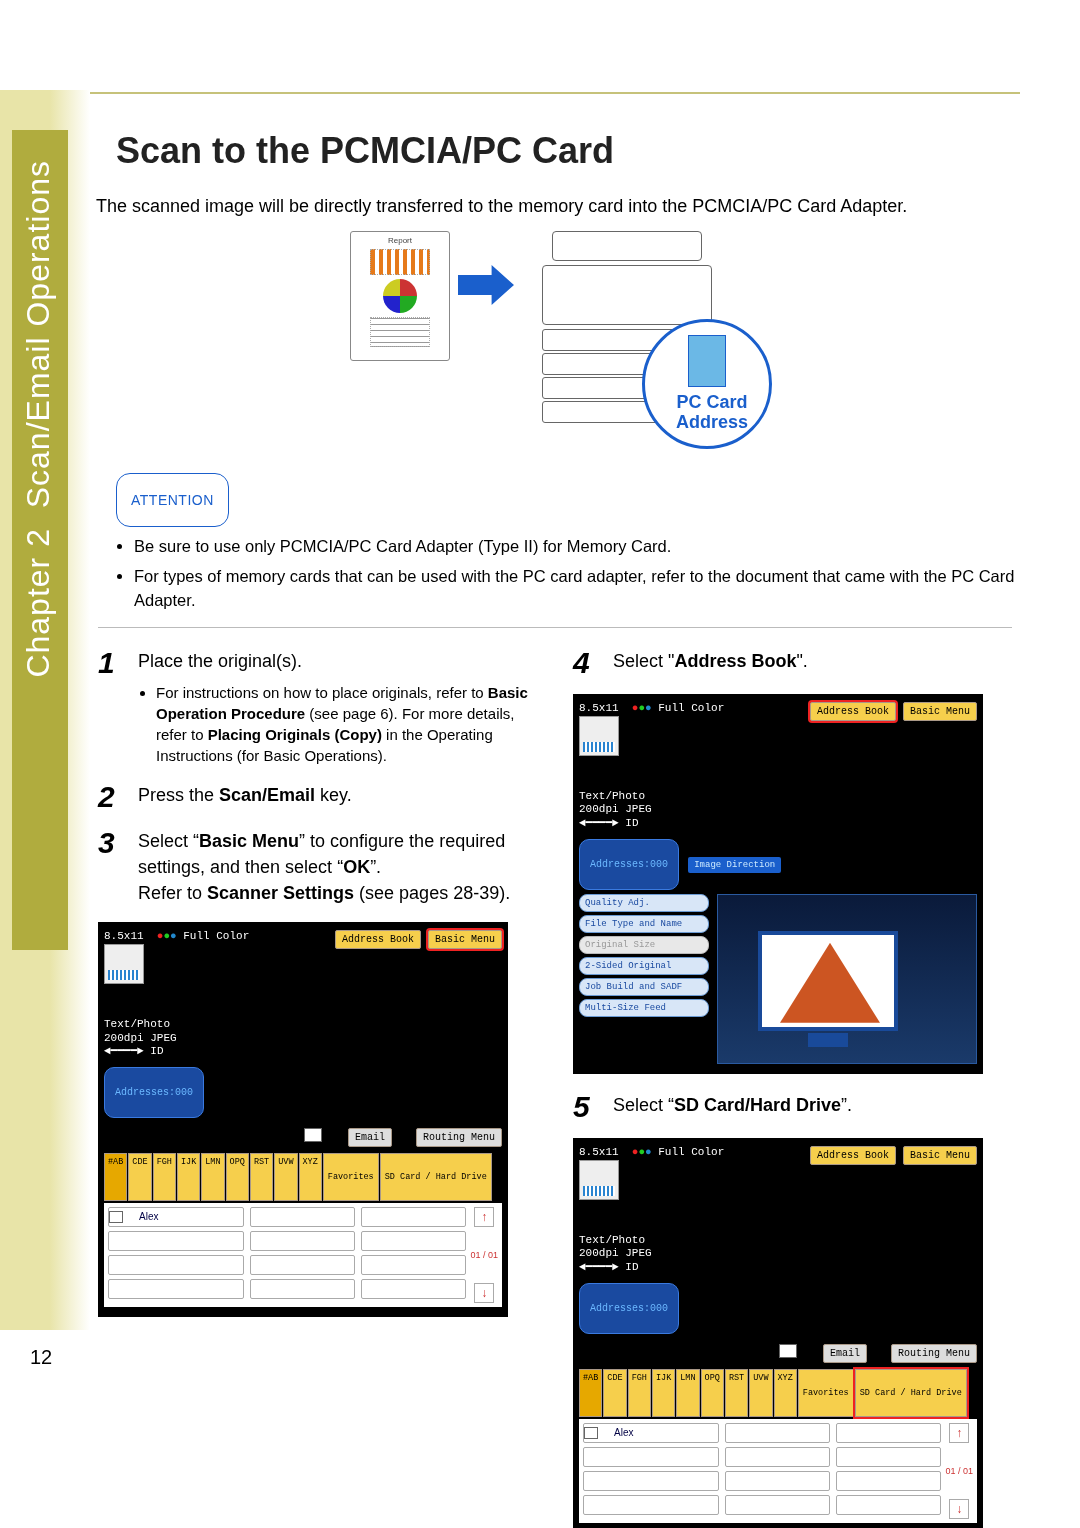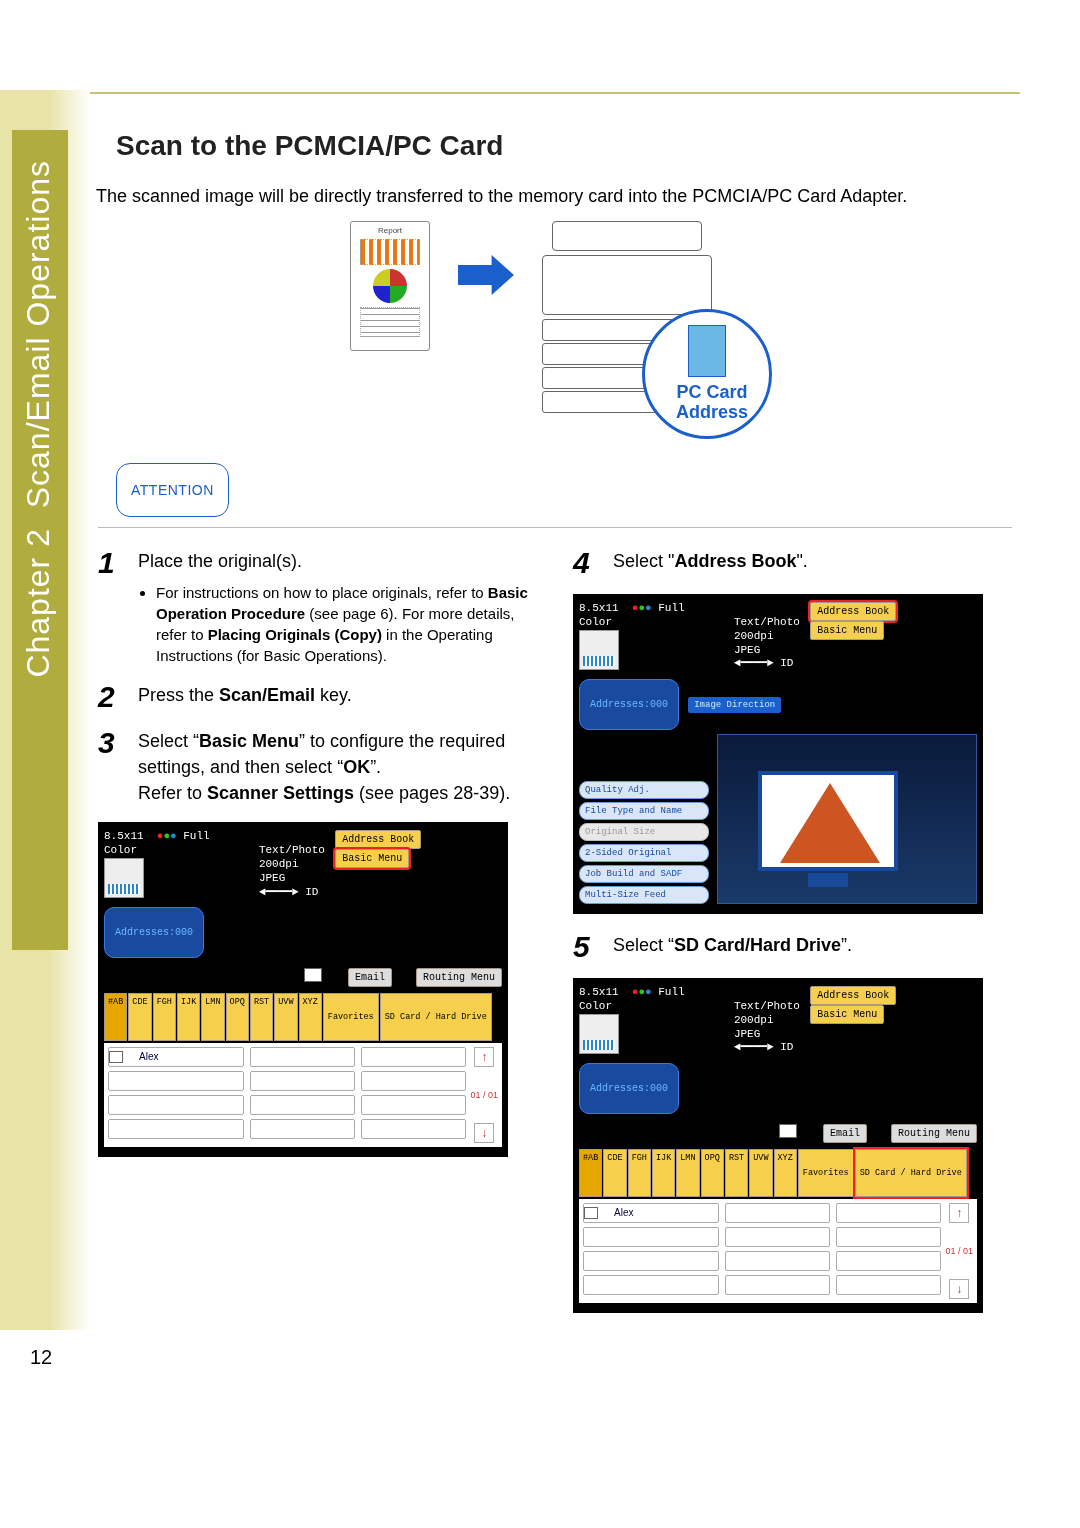--- a/index.html
+++ b/index.html
@@ -46,39 +46,39 @@
   }
   .title-rule {
     position: absolute;
     left: 90px;
     right: 60px;
     top: 92px;
     height: 2px;
     background: #c6c27a;
   }
   h1.page-title {
-    font-size: 28px;
+    font-size: 36px;
     font-weight: 900;
     color: #222;
     margin: 40px 0 24px 26px;
     font-family: Arial Black, Arial, sans-serif;
   }
   p.intro {
     font-size: 18px;
     margin-left: 6px;
     margin-bottom: 14px;
   }
   .printer-diagram {
     width: 430px;
     height: 230px;
     margin: 0 auto 12px auto;
     position: relative;
   }
   .doc-page {
-    position:absolute; left:10px; top:0; width:80px; height:130px;
+    position:absolute; left:10px; top:0; width:100px; height:130px;
     border:1px solid #888; background:#fff; border-radius:3px;
   }
   .doc-page .tiny-label { font-size:8px; text-align:center; margin-top:4px; color:#444;}
   .doc-page .bars {
     width:60px; height:26px; margin:4px auto; border:1px dotted #aaa;
     background: repeating-linear-gradient(to right,#e67a1a 0 4px,#fff 4px 8px);
   }
   .doc-page .circle {
     width:34px; height:34px; border-radius:50%; margin:4px auto;
     background: conic-gradient(#c33 0 90deg,#2a2 90deg 180deg,#22c 180deg 270deg,#cc2 270deg 360deg);
@@ -144,21 +144,21 @@
   .sub-bullets { list-style: disc; margin:8px 0 0 18px; font-size:15px; line-height:1.4;}
   .screen {
     width: 410px;
     background: #000;
     padding: 8px 6px 10px 6px;
     margin-top: 10px;
     font-size: 11px;
     color:#fff;
   }
   .screen .header-row { display:flex; justify-content:space-between; margin-bottom:4px;}
-  .screen .hl { display:flex; gap:10px; }
+  .screen .hl { display:flex; gap:20px;flex-direction:column; }
   .screen .paper-icon{width:40px;height:40px;background:#eee;border:1px solid #999;position:relative;}
   .screen .paper-icon::after{content:"";position:absolute;left:3px;right:3px;bottom:3px;height:10px;background:repeating-linear-gradient(90deg,#2a84d0 0 2px,#fff 2px 4px);}
   .screen .info-txt{font-size:11px;line-height:1.25;color:#fff;font-family:"Courier New",monospace;}
   .screen .info-txt .fc{color:#fff;}
   .screen .info-txt .r{color:#e22;}
   .screen .info-txt .g{color:#2c2;}
   .screen .info-txt .b{color:#28c;}
   .sbtn {
     background:#f6cf4c; color:#000; border:1px solid #a98; font-size:10px;
     padding:3px 6px; border-radius:2px; display:inline-block; margin-left:4px;
@@ -189,21 +189,21 @@
   .scrollcol{display:flex;flex-direction:column;justify-content:space-between;align-items:center;margin-left:4px;}
   .scrollbtn{width:20px;height:20px;border:1px solid #aaa;font-size:12px;color:#c33;text-align:center;line-height:18px;}
   .scrolltxt{font-size:9px;color:#c33;text-align:left;}
   .list-wrap{display:flex;}
   .list-rows{flex:1;}
   
   .screen2 .blue-label{
     background:#1a5fcc;color:#cceaff;font-size:9px;padding:3px 6px;margin:4px 0;display:inline-block;
     border-radius:2px;font-family:"Courier New",monospace;
   }
-  .screen2 .sidebar{display:flex;flex-direction:column;gap:3px;width:130px;justify-content:flex-end;}
+  .screen2 .sidebar{display:flex;flex-direction:column;gap:3px;width:130px;}
   .screen2 .s2btn{
     background:#d8e6f7;border:1px solid #6b9bd4;border-radius:8px;color:#1a4aa0;font-size:9px;
     padding:3px 5px;font-family:"Courier New",monospace;
   }
   .screen2 .s2btn.disabled{background:#e8e8e8;color:#999;border-color:#bbb;}
   .screen2 .main2{display:flex;gap:8px;}
   .screen2 .preview{
     flex:1;background:linear-gradient(#0a1a3a,#1a3a6a);height:170px;position:relative;border:1px solid #2a5aa0;
   }
   .screen2 .preview .mon{
@@ -250,20 +250,24 @@
         <div class="tray t4"></div>
     </div>
     <div class="adapter-ring"></div>
     <div class="adapter-card"></div>
     <div class="adapter-text">
       <span>PC Card</span><br><span>Address</span>
     </div>
   </div>
 
   <span class="attention-pill">ATTENTION</span>
+  <ul class="bullets">
+    <li>Be sure to use only PCMCIA/PC Card Adapter (Type II) for Memory Card.</li>
+    <li>For types of memory cards that can be used with the PC card adapter, refer to the document that came with the PC Card Adapter.</li>
+  </ul>
 
   <hr class="sep">
 
   <div class="cols">
 
     <div class="col">
       <div class="step">
         <div class="step-num">1</div>
         <div class="step-body">
           <span>Place the original(s).</span>

